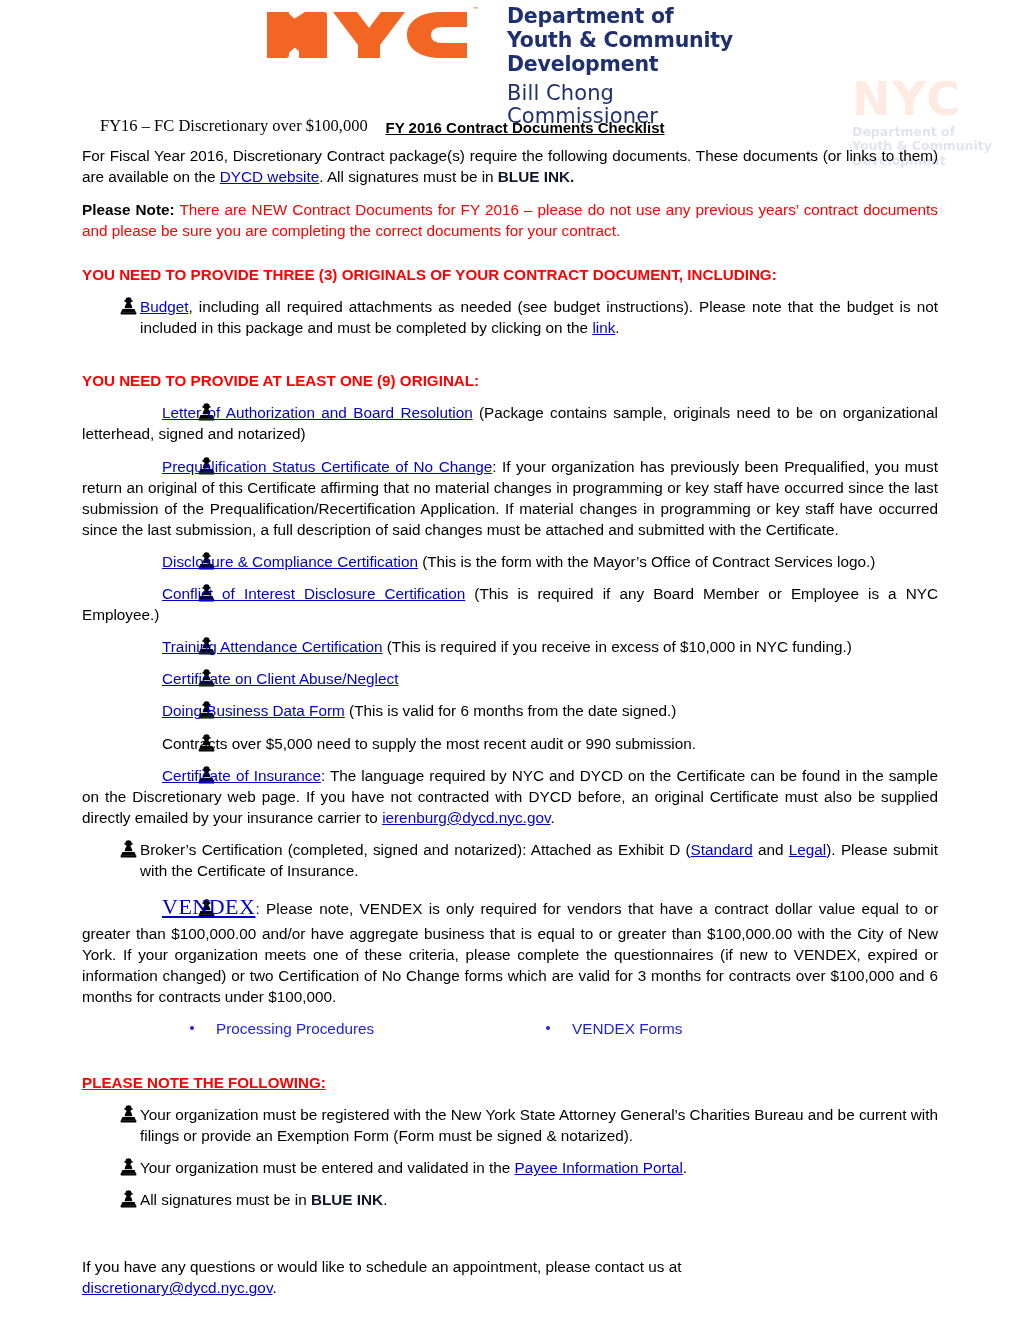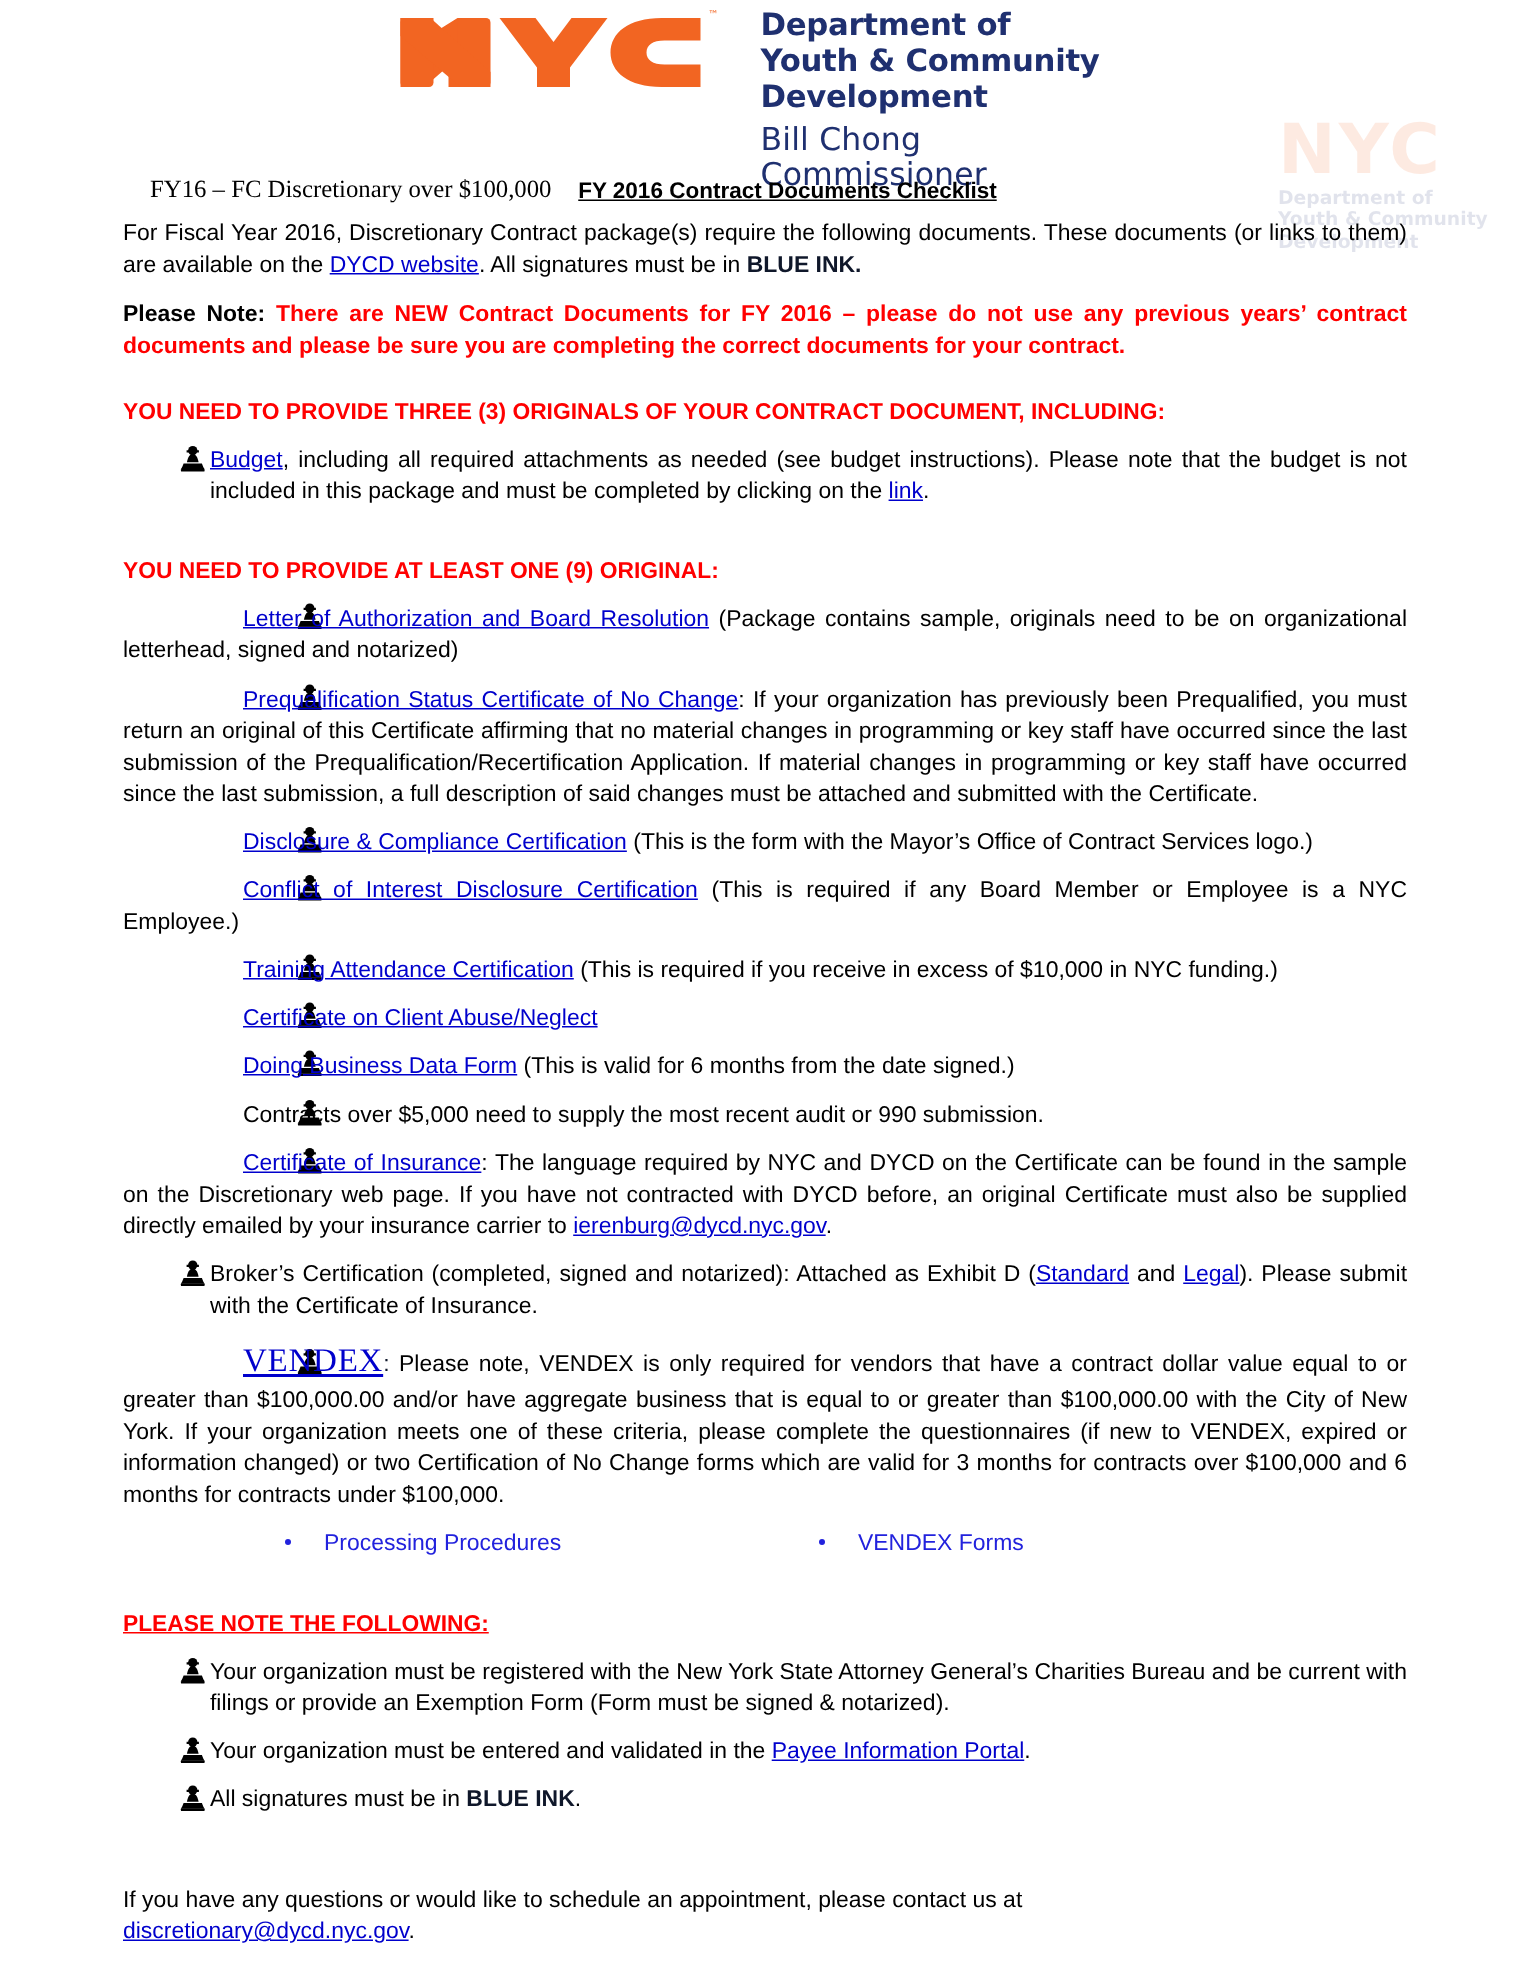--- a/index.html
+++ b/index.html
@@ -123,21 +123,21 @@
     text-decoration: underline;
     margin: 0 0 6px 0;
     padding-left: 30px;
   }
 
   p.block {
     margin: 0 0 12px 0;
     text-align: justify;
   }
 
-  .red { color: #FF0000; font-weight: bold; }
+  .red { color: #FF0000; }
   .blue { color: #0f172a; }
   .bold { font-weight: 700; }
   .u { text-decoration: underline; }
   .link {
     color: #0000CC;
     text-decoration: underline;
   }
   .heading-red {
     color: #FF0000;
     font-weight: 700;

